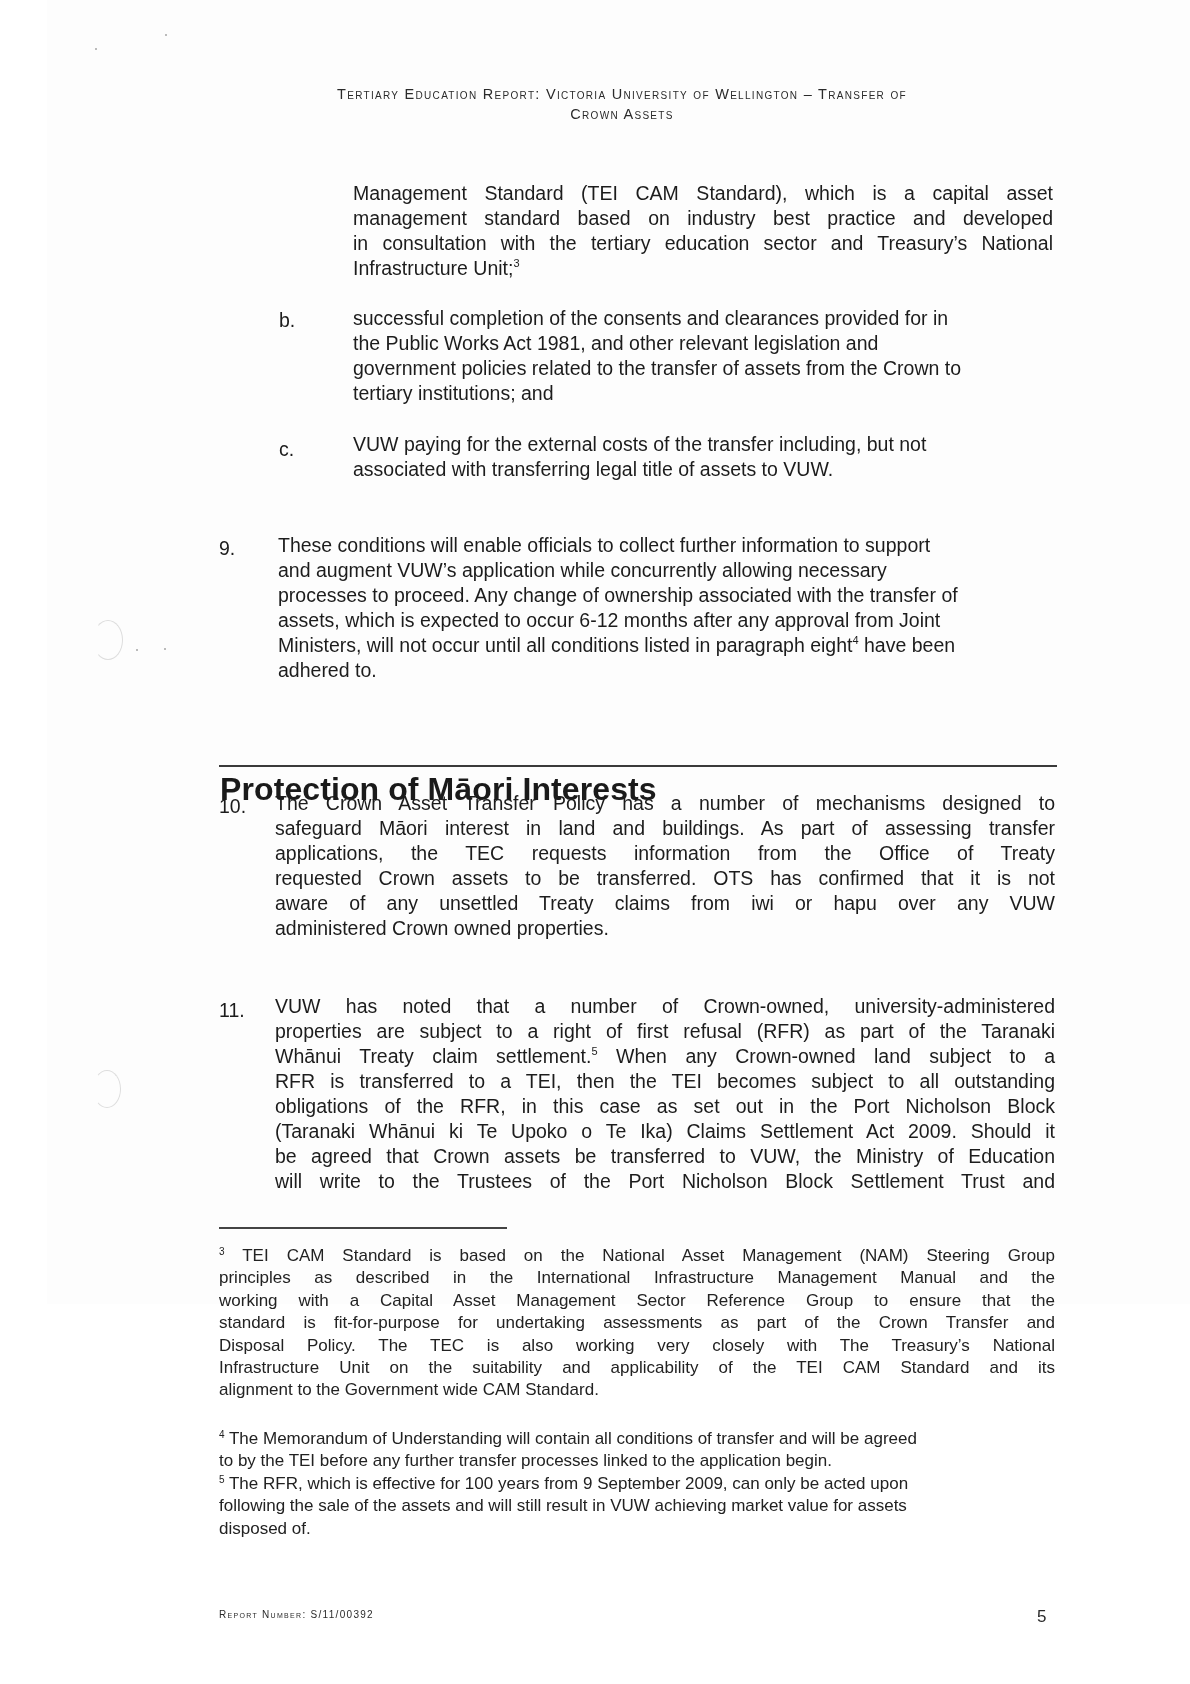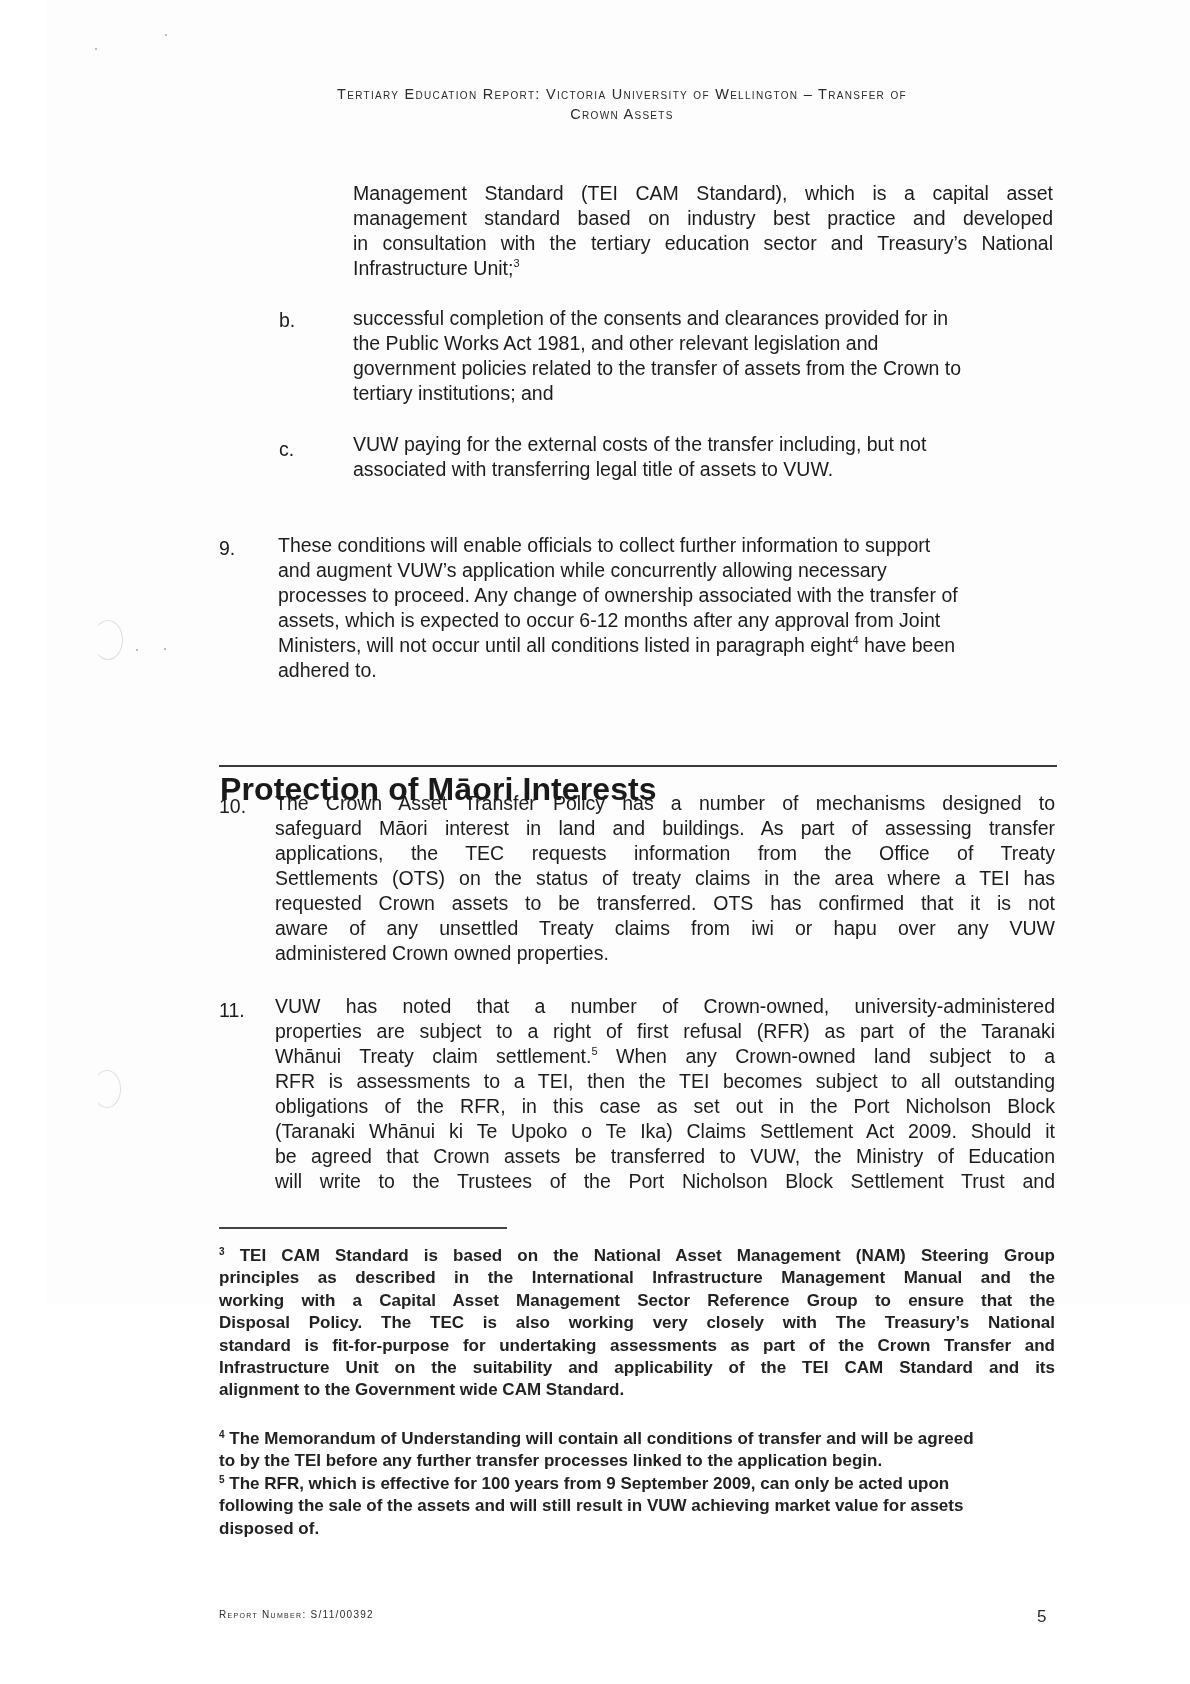--- a/index.html
+++ b/index.html
@@ -82,21 +82,20 @@
       width: 288px;
       height: 2px;
       background: #444;
     }
     .footnotes {
       position: absolute;
       left: 172px;
       font-size: 17px;
       line-height: 22.4px;
       color: #222;
-      font-weight: bold;
     }
     .footnotes .ln { display: block; white-space: nowrap; }
     .footnotes.justify .ln { text-align: justify; text-align-last: justify; white-space: normal; }
     .footnotes.justify .ln.last { text-align-last: left; }
     .footnotes sup { font-size: 10px; vertical-align: 6px; }
 
     .run-footer {
       position: absolute;
       left: 172px;
       top: 1609px;
@@ -177,46 +176,45 @@
   </div>
 
   <div class="heading">Protection of Māori Interests</div>
   <div class="heading-rule"></div>
 
   <div class="num" style="left:172px;top:794px;">10.</div>
   <div class="line-block justify" style="left:228px;top:791px;width:780px;">
     <span class="ln">The Crown Asset Transfer Policy has a number of mechanisms designed to</span>
     <span class="ln">safeguard Māori interest in land and buildings. As part of assessing transfer</span>
     <span class="ln">applications, the TEC requests information from the Office of Treaty</span>
-    <span class="ln">Settlements (OTS) on the status of treaty claims in the area where a TEI has</span>
     <span class="ln">requested Crown assets to be transferred.  OTS has confirmed that it is not</span>
     <span class="ln">aware of any unsettled Treaty claims from iwi or hapu over any VUW</span>
     <span class="ln last">administered Crown owned properties.</span>
   </div>
 
   <div class="num" style="left:172px;top:998px;">11.</div>
   <div class="line-block justify" style="left:228px;top:994px;width:780px;">
     <span class="ln">VUW has noted that a number of Crown-owned, university-administered</span>
     <span class="ln">properties are subject to a right of first refusal (RFR) as part of the Taranaki</span>
     <span class="ln"><span>Whānui Treaty claim settlement.</span><sup>5</sup><span> When any Crown-owned land subject to a</span></span>
-    <span class="ln">RFR is assessments to a TEI, then the TEI becomes subject to all outstanding</span>
+    <span class="ln">RFR is transferred to a TEI, then the TEI becomes subject to all outstanding</span>
     <span class="ln">obligations of the RFR, in this case as set out in the Port Nicholson Block</span>
     <span class="ln">(Taranaki Whānui ki Te Upoko o Te Ika) Claims Settlement Act 2009. Should it</span>
     <span class="ln">be agreed that Crown assets be transferred to VUW, the Ministry of Education</span>
     <span class="ln">will write to the Trustees of the Port Nicholson Block Settlement Trust and</span>
   </div>
 
   <div class="fn-rule"></div>
 
   <div class="footnotes justify" style="top:1245px;width:836px;">
     <span class="ln"><sup>3</sup><span> TEI CAM Standard is based on the National Asset Management (NAM) Steering Group</span></span>
     <span class="ln">principles as described in the International Infrastructure Management Manual and the</span>
     <span class="ln">working with a Capital Asset Management Sector Reference Group to ensure that the</span>
+    <span class="ln">standard is fit-for-purpose for undertaking assessments as part of the Crown Transfer and</span>
     <span class="ln">Disposal Policy. The TEC is also working very closely with The Treasury’s National</span>
-    <span class="ln">standard is fit-for-purpose for undertaking assessments as part of the Crown Transfer and</span>
     <span class="ln">Infrastructure Unit on the suitability and applicability of the TEI CAM Standard and its</span>
     <span class="ln last">alignment to the Government wide CAM Standard.</span>
   </div>
 
   <div class="footnotes" style="top:1428px;width:840px;">
     <span class="ln"><sup>4</sup><span> The Memorandum of Understanding will contain all conditions of transfer and will be agreed</span></span>
     <span class="ln">to by the TEI before any further transfer processes linked to the application begin.</span>
   </div>
 
   <div class="footnotes" style="top:1473px;width:840px;">

